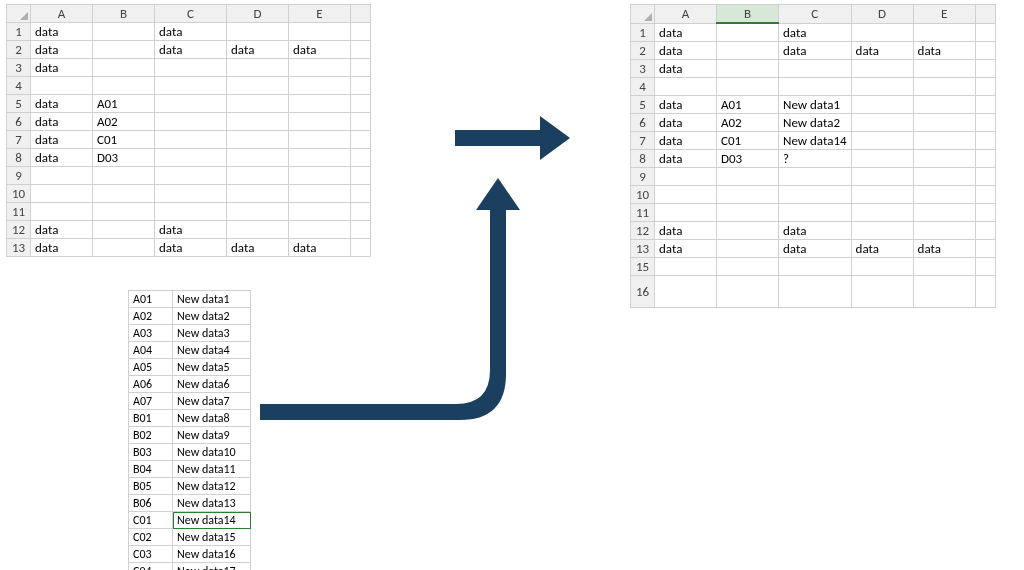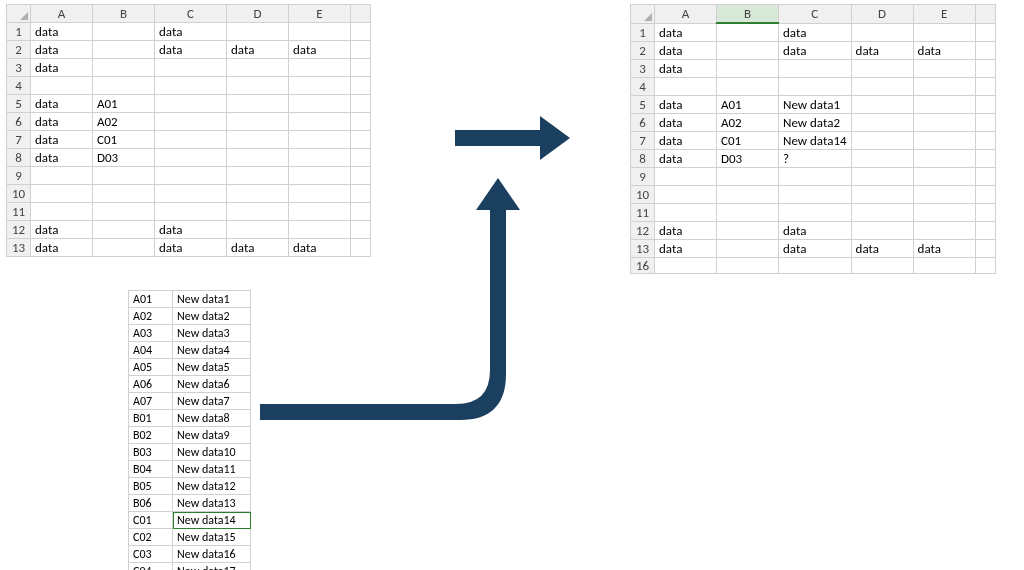--- a/index.html
+++ b/index.html
@@ -349,21 +349,30 @@
       <tr>
         <td class="rowhdr">13</td>
         <td class="cell colA">data</td>
         <td class="cell colB"></td>
         <td class="cell colC">data</td>
         <td class="cell colD">data</td>
         <td class="cell colE">data</td>
         <td class="cell colF"></td>
       </tr>
       <tr>
-        <td class="rowhdr" style="height: 8px; padding: 0px 4px; overflow: hidden;">16</td>
+        <td class="rowhdr">15</td>
+        <td class="cell colA"></td>
+        <td class="cell colB"></td>
+        <td class="cell colC"></td>
+        <td class="cell colD"></td>
+        <td class="cell colE"></td>
+        <td class="cell colF"></td>
+      </tr>
+      <tr>
+        <td class="rowhdr" style="height: 8px; padding: 8px 4px; overflow: hidden;">16</td>
         <td class="cell colA" style="height: 8px; padding: 0px 4px;"></td>
         <td class="cell colB" style="height: 8px; padding: 0px 4px;"></td>
         <td class="cell colC" style="height: 8px; padding: 0px 4px;"></td>
         <td class="cell colD" style="height: 8px; padding: 0px 4px;"></td>
         <td class="cell colE" style="height: 8px; padding: 0px 4px;"></td>
         <td class="cell colF" style="height: 8px;"></td>
       </tr>
     </tbody>
 </table>
 

